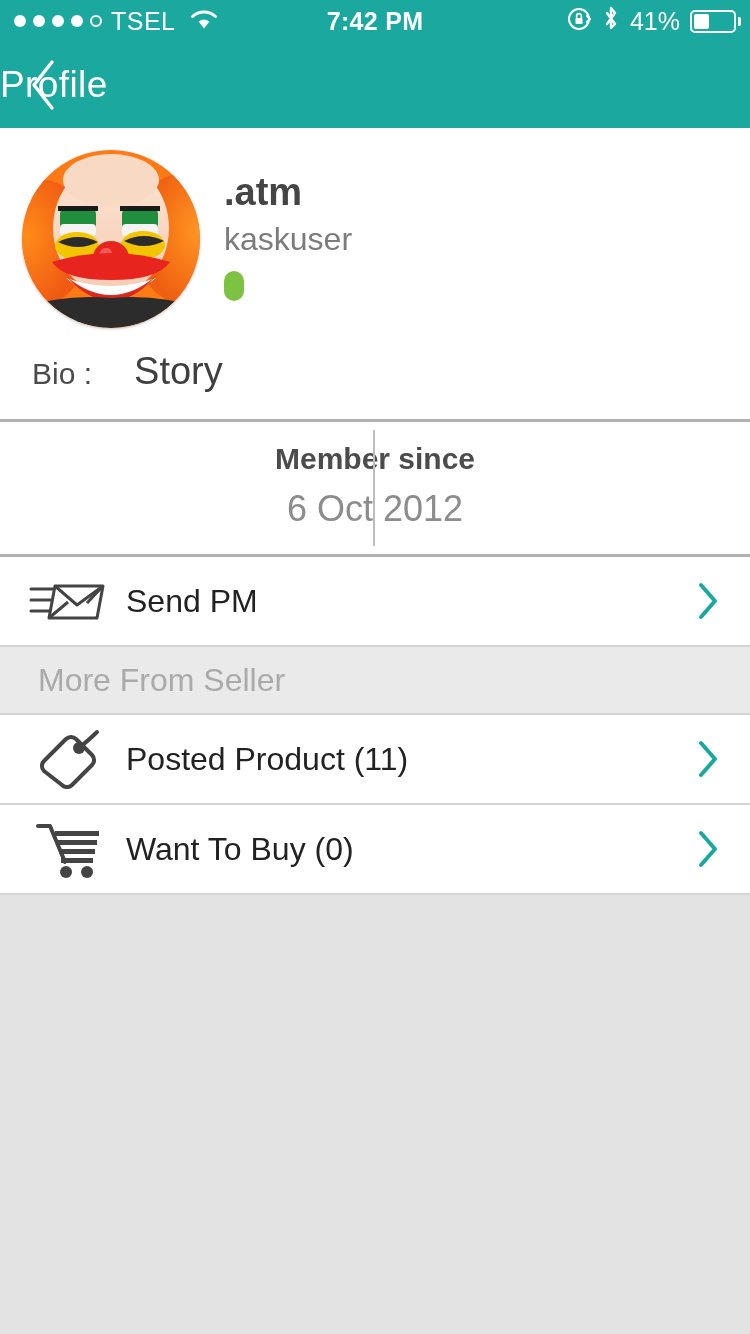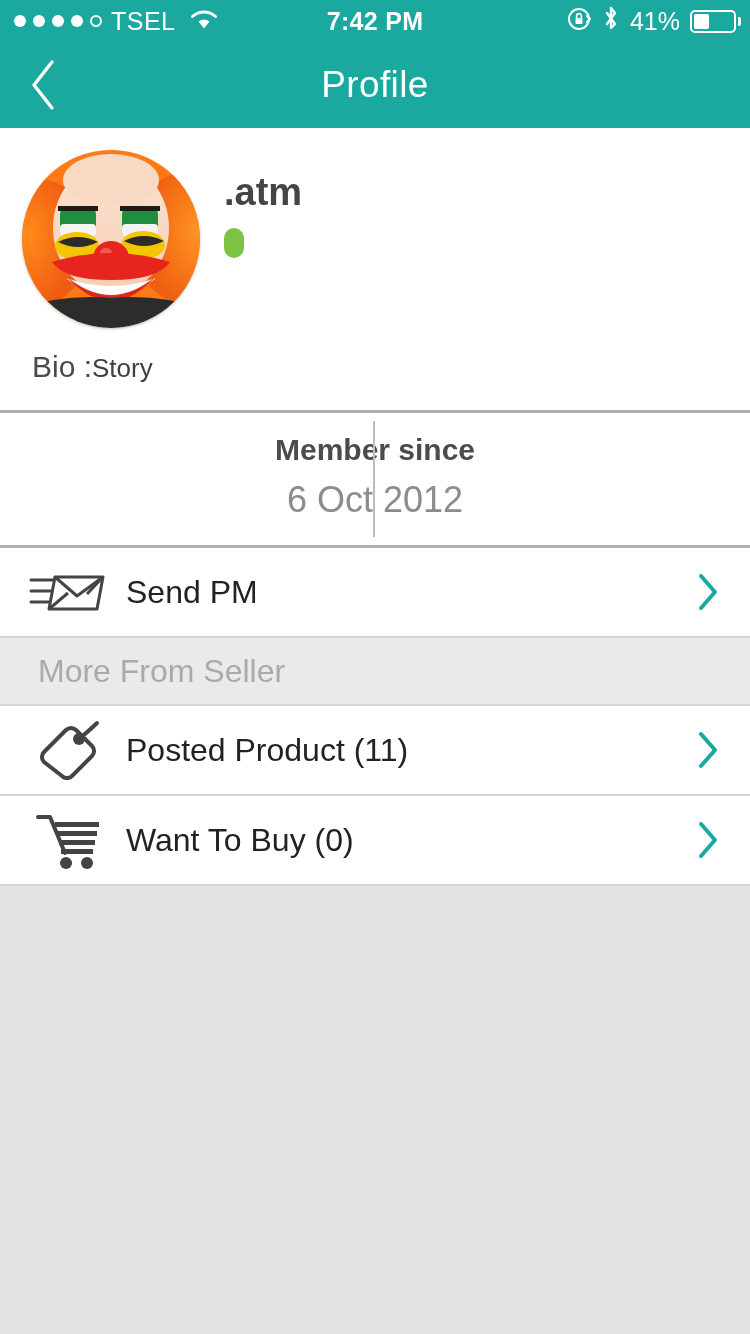--- a/index.html
+++ b/index.html
@@ -48,21 +48,21 @@
   
   .navbar {
     height:86px; background:#1aa89f; position:relative;
     display:flex; align-items:center;
   }
   .back-btn {
     width:86px; height:86px; display:flex; align-items:center; justify-content:center;
     cursor:pointer;
   }
   .nav-title {
-    position:absolute; left:0; right:0; text-align:center;
+    position:absolute; left:0; right:0; 
     color:#ffffff; font-size:37px; font-weight:400; letter-spacing:.4px;
     pointer-events:none;
   }
 
   
   .profile {
     background:#fff; padding:22px 0 26px 0; position:relative;
   }
   .profile-top { display:flex; align-items:flex-start; padding:0 22px; }
   .avatar {
@@ -75,21 +75,21 @@
   .ident { padding-left:24px; padding-top:22px; }
   .username { font-size:38px; font-weight:bold; color:#454545; line-height:1.1; }
   .userrole { font-size:32px; color:#7c7c7c; margin-top:8px; line-height:1.1; }
   .online-badge {
     margin-top:14px; width:20px; height:30px; border-radius:10px; background:#7dc242;
   }
   .bio-row {
     display:flex; align-items:baseline; padding:22px 0 0 32px; gap:0;
   }
   .bio-label { font-size:30px; color:#4a4a4a; }
-  .bio-value { font-size:26px; color:#3f3f3f; }
+  .bio-value { font-size:38px; color:#3f3f3f;margin-left:42px; }
 
   
   .sep-thick { height:3px; background:#b0b0b0; }
   .sep-thin  { height:2px; background:#d5d5d5; }
   .stats {
     background:#fff; display:flex; position:relative; padding:20px 0 24px 0;
   }
   .stat { flex:1; text-align:center; }
   .stat-title { font-size:30px; font-weight:bold; color:#4c4c4c; }
   .stat-value { font-size:36px; color:#8c8c8c; margin-top:12px; }
@@ -212,20 +212,21 @@
               <path d="M30 112 q59 -18 118 0 q-12 18 -59 18 q-47 0 -59 -18z" fill="#e8241f"></path>
               <path d="M44 128 q45 36 90 0 q-45 16 -90 0z" fill="#ffffff"></path>
               <path d="M44 126 q45 38 90 0 q-45 50 -90 0z" fill="#d61f1b" opacity=".92"></path>
               <path d="M56 132 q33 22 66 0 q-33 14 -66 0z" fill="#fdfdfd"></path>
               <path d="M0 158 q40 -14 89 -10 q49 -4 89 10 v20 h-178z" fill="#2c2c2c"></path>
             </g>
           </svg>
         </div>
         <div class="ident">
           <div class="username">.atm</div>
+          <div class="userrole">kaskuser</div>
           <div class="online-badge"></div>
         </div>
       </div>
       <div class="bio-row">
         <span class="bio-label">Bio :</span>
         <span class="bio-value">Story</span>
       </div>
     </div>
 
     <div class="sep-thick"></div>

